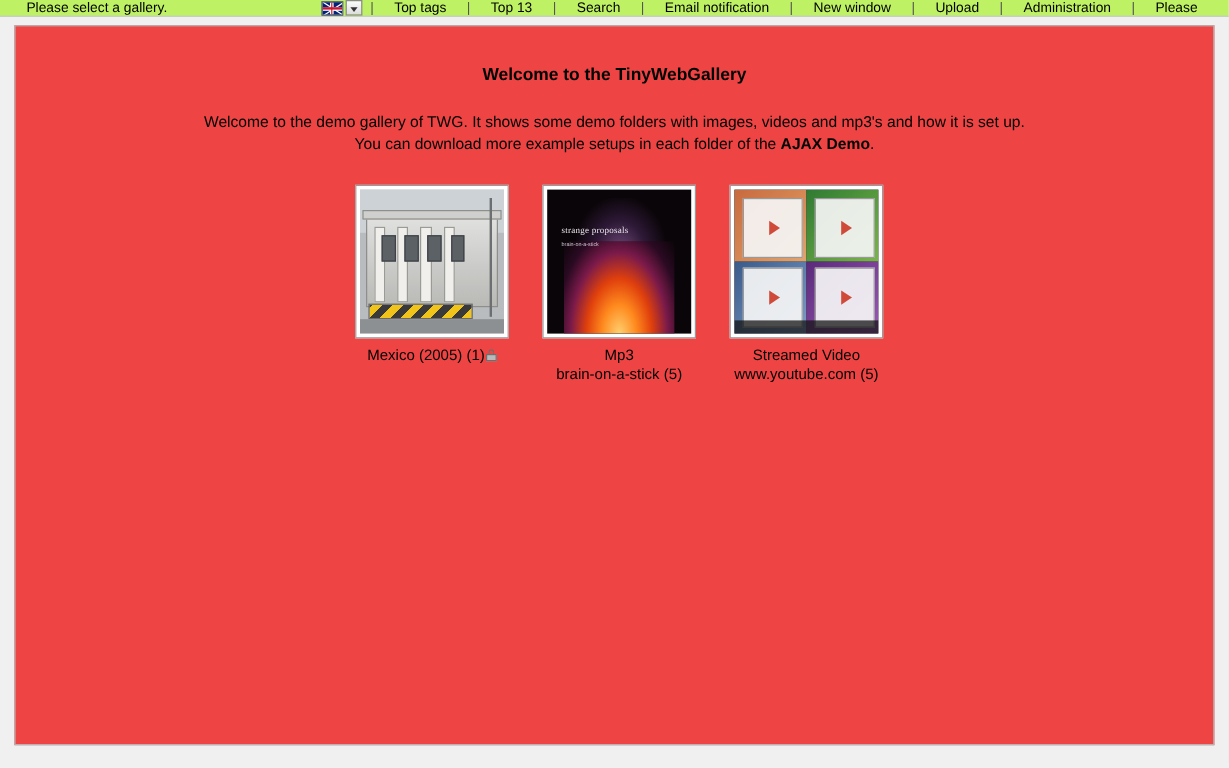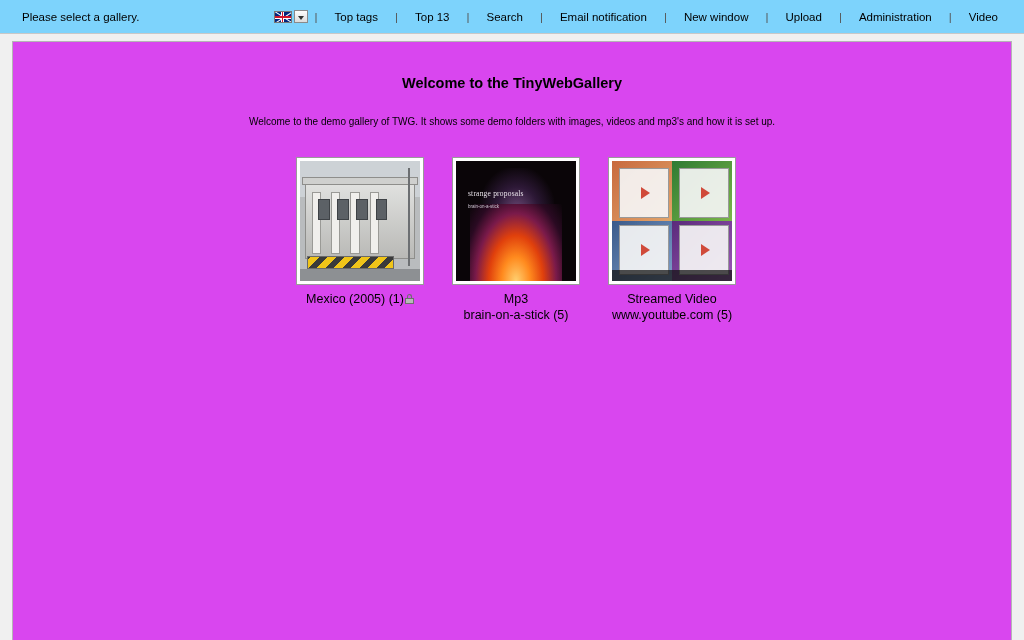--- a/index.html
+++ b/index.html
@@ -10,22 +10,22 @@
     background: #f0f0f0;
     font-family: "Liberation Sans", sans-serif;
     font-size: 12px;
     color: #000;
     overflow: hidden;
   }
 
   
   .topbar {
     position: relative;
-    height: 34px;
-    background: #7dd3fc;
+    height: 14px;
+    background: #bef264;
     border-bottom: 1px solid #c8c8c8;
     display: flex;
     align-items: center;
     justify-content: space-between;
     padding: 0 10px 0 22px;
     box-sizing: border-box;
   }
   .topbar-left {
     font-size: 11.5px;
     color: #000;
@@ -109,37 +109,37 @@
     left: 3px; top: 5px;
     border-left: 3px solid transparent;
     border-right: 3px solid transparent;
     border-top: 4px solid #333;
   }
 
   
   .frame {
     margin: 7px 12px 0 12px;
     height: 600px;
-    background: #d946ef;
+    background: #ef4444;
     border: 1px solid #b5b5b5;
     box-sizing: border-box;
     overflow: hidden;
     position: relative;
   }
 
   .gallery-title {
     text-align: center;
     font-weight: bold;
     font-size: 14.5px;
     margin-top: 33px;
   }
 
   .desc {
     text-align: center;
-    font-size: 10px;
+    font-size: 13px;
     line-height: 17.5px;
     margin: 22px auto 0 auto;
     width: 770px;
   }
   .desc b { font-weight: bold; }
 
   
   .thumbs {
     margin-top: 26px;
     display: flex;
@@ -305,30 +305,31 @@
     <a href="#">Search</a>
     <span class="sep">|</span>
     <a href="#">Email notification</a>
     <span class="sep">|</span>
     <a href="#">New window</a>
     <span class="sep">|</span>
     <a href="#">Upload</a>
     <span class="sep">|</span>
     <a href="#">Administration</a>
     <span class="sep">|</span>
-    <a href="#">Video</a>
+    <a href="#">Please</a>
   </div>
 </div>
 
 <div class="frame">
 
   <div class="gallery-title">Welcome to the TinyWebGallery</div>
 
   <div class="desc">
     <div>Welcome to the demo gallery of TWG. It shows some demo folders with images, videos and mp3's and how it is set up.</div>
+    <div><span>You can download more example setups in each folder of the </span><b>AJAX Demo</b><span>.</span></div>
   </div>
 
   <div class="thumbs">
 
 
     <div class="thumb-cell">
       <div class="thumb-box">
         <div class="thumb-inner t2">
           <div class="sky2"></div>
           <div class="bldg"></div>

